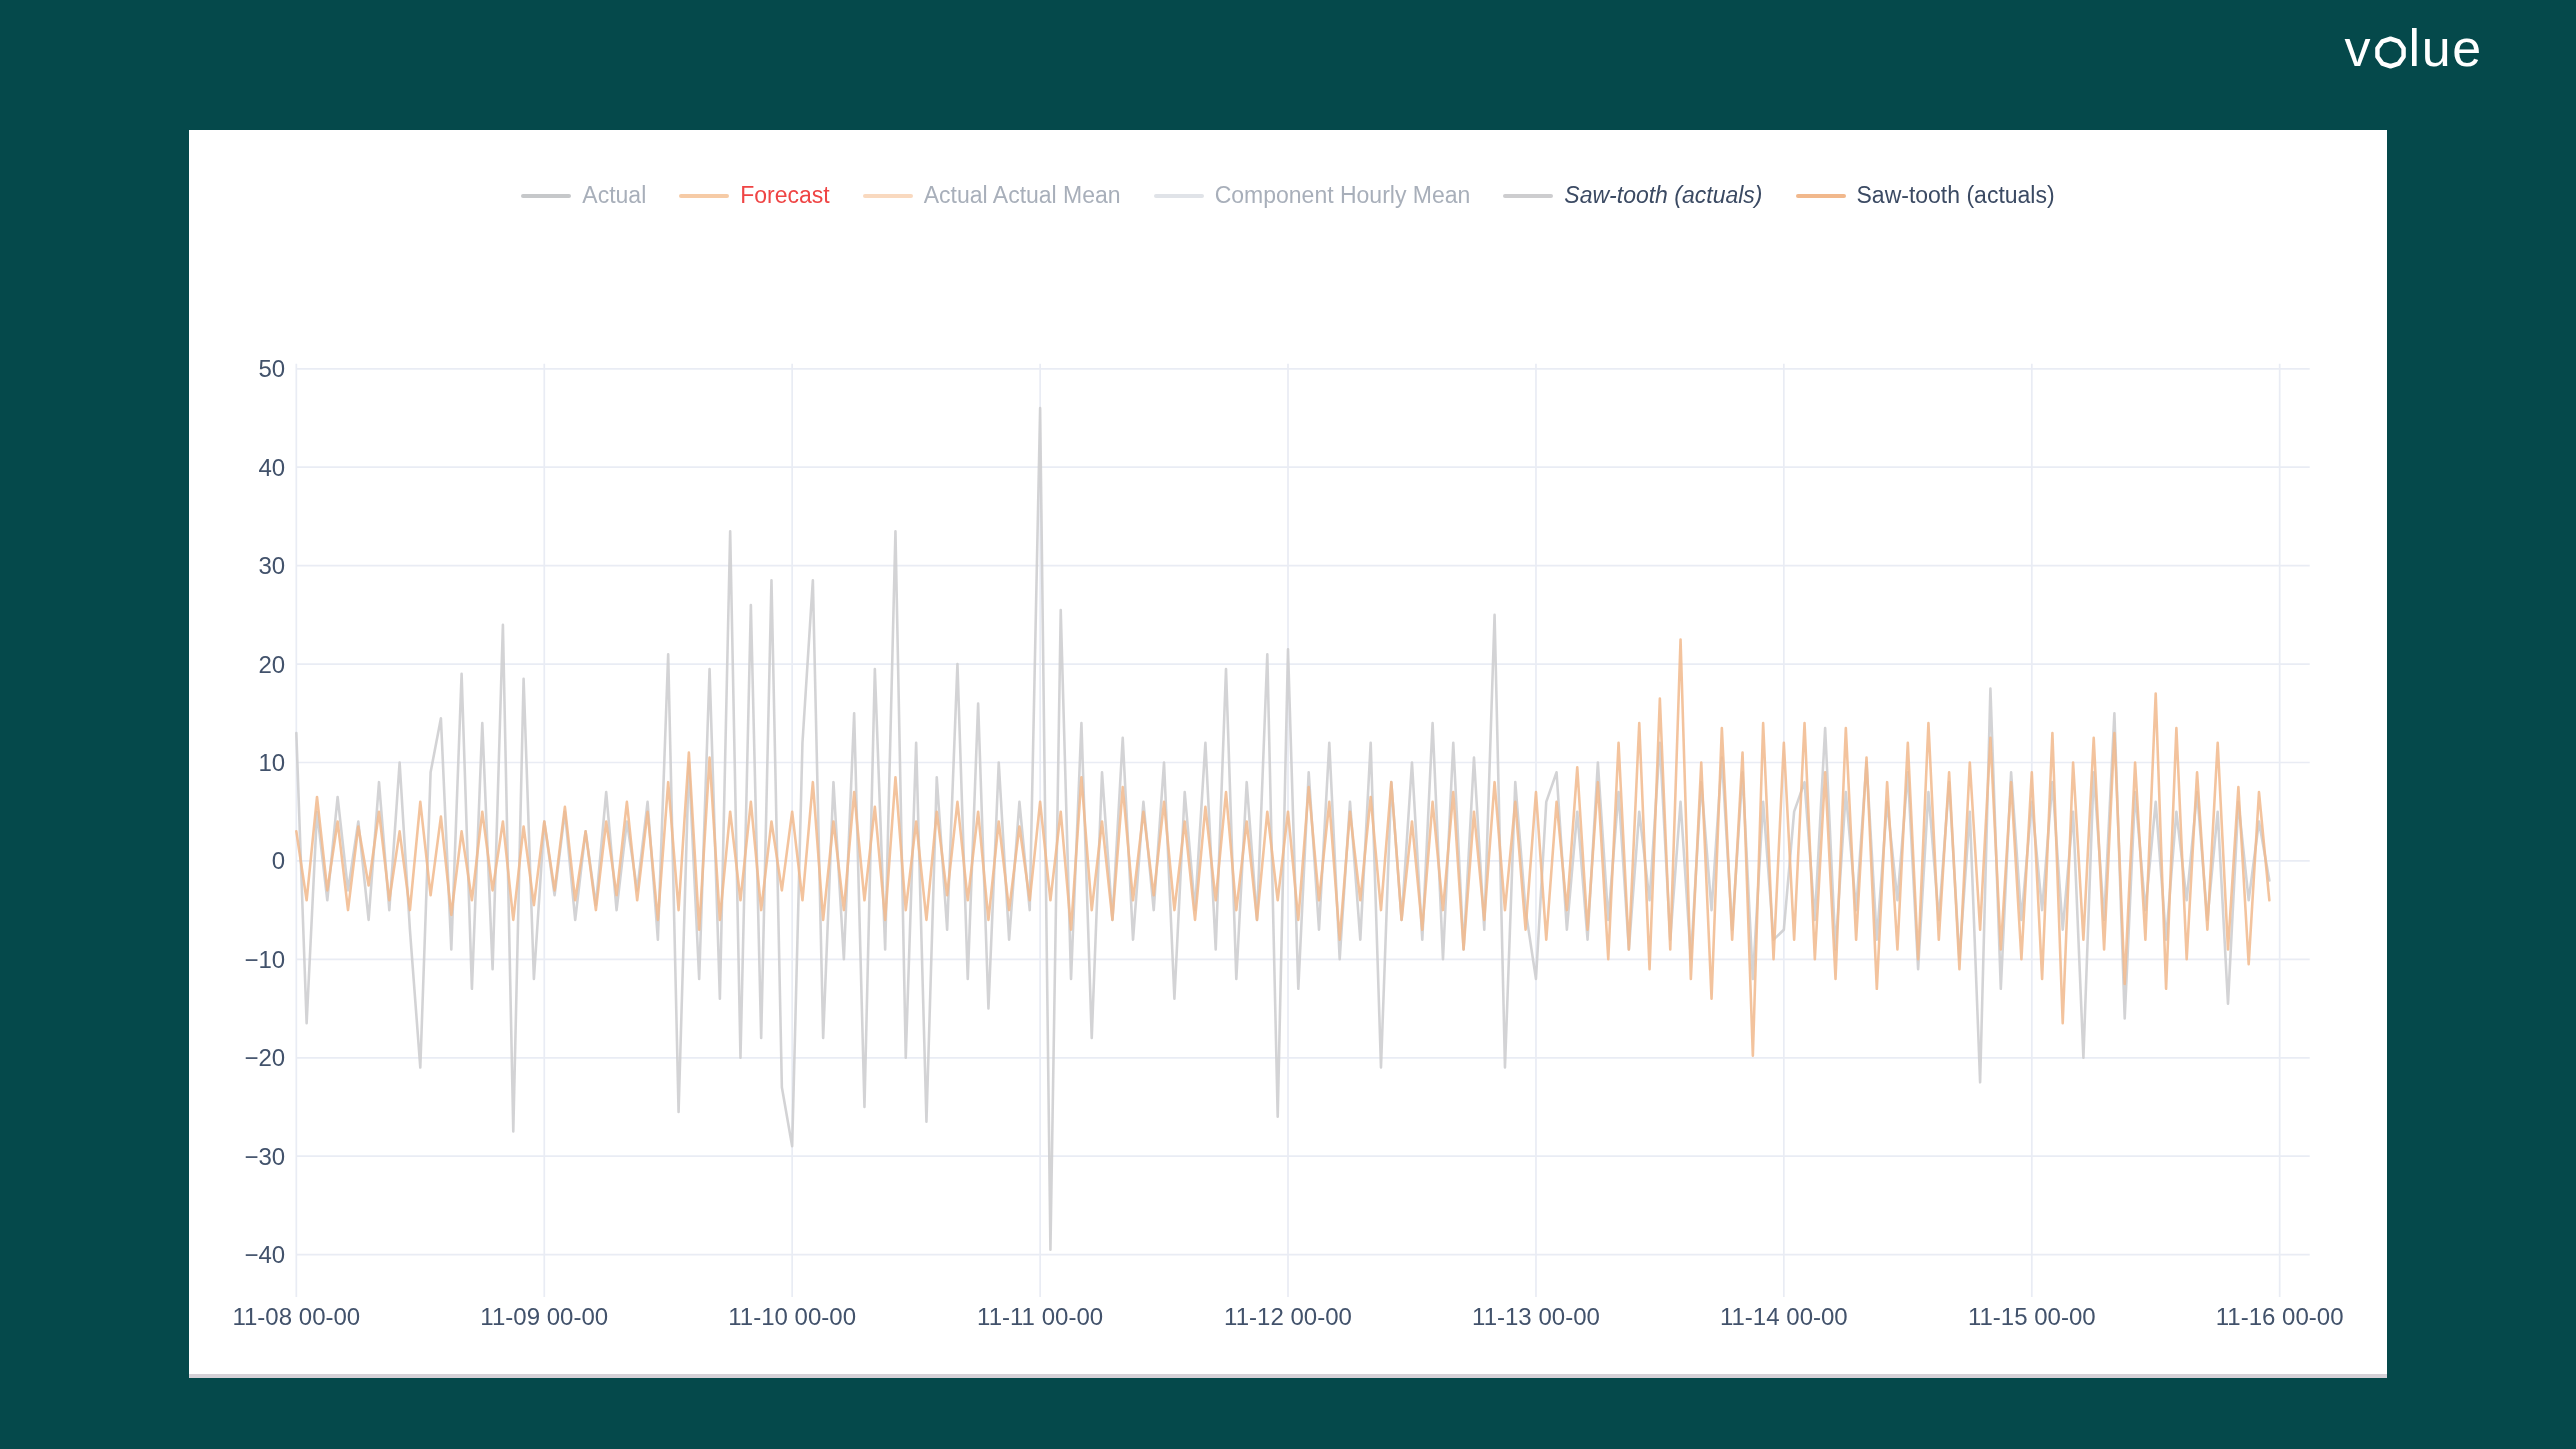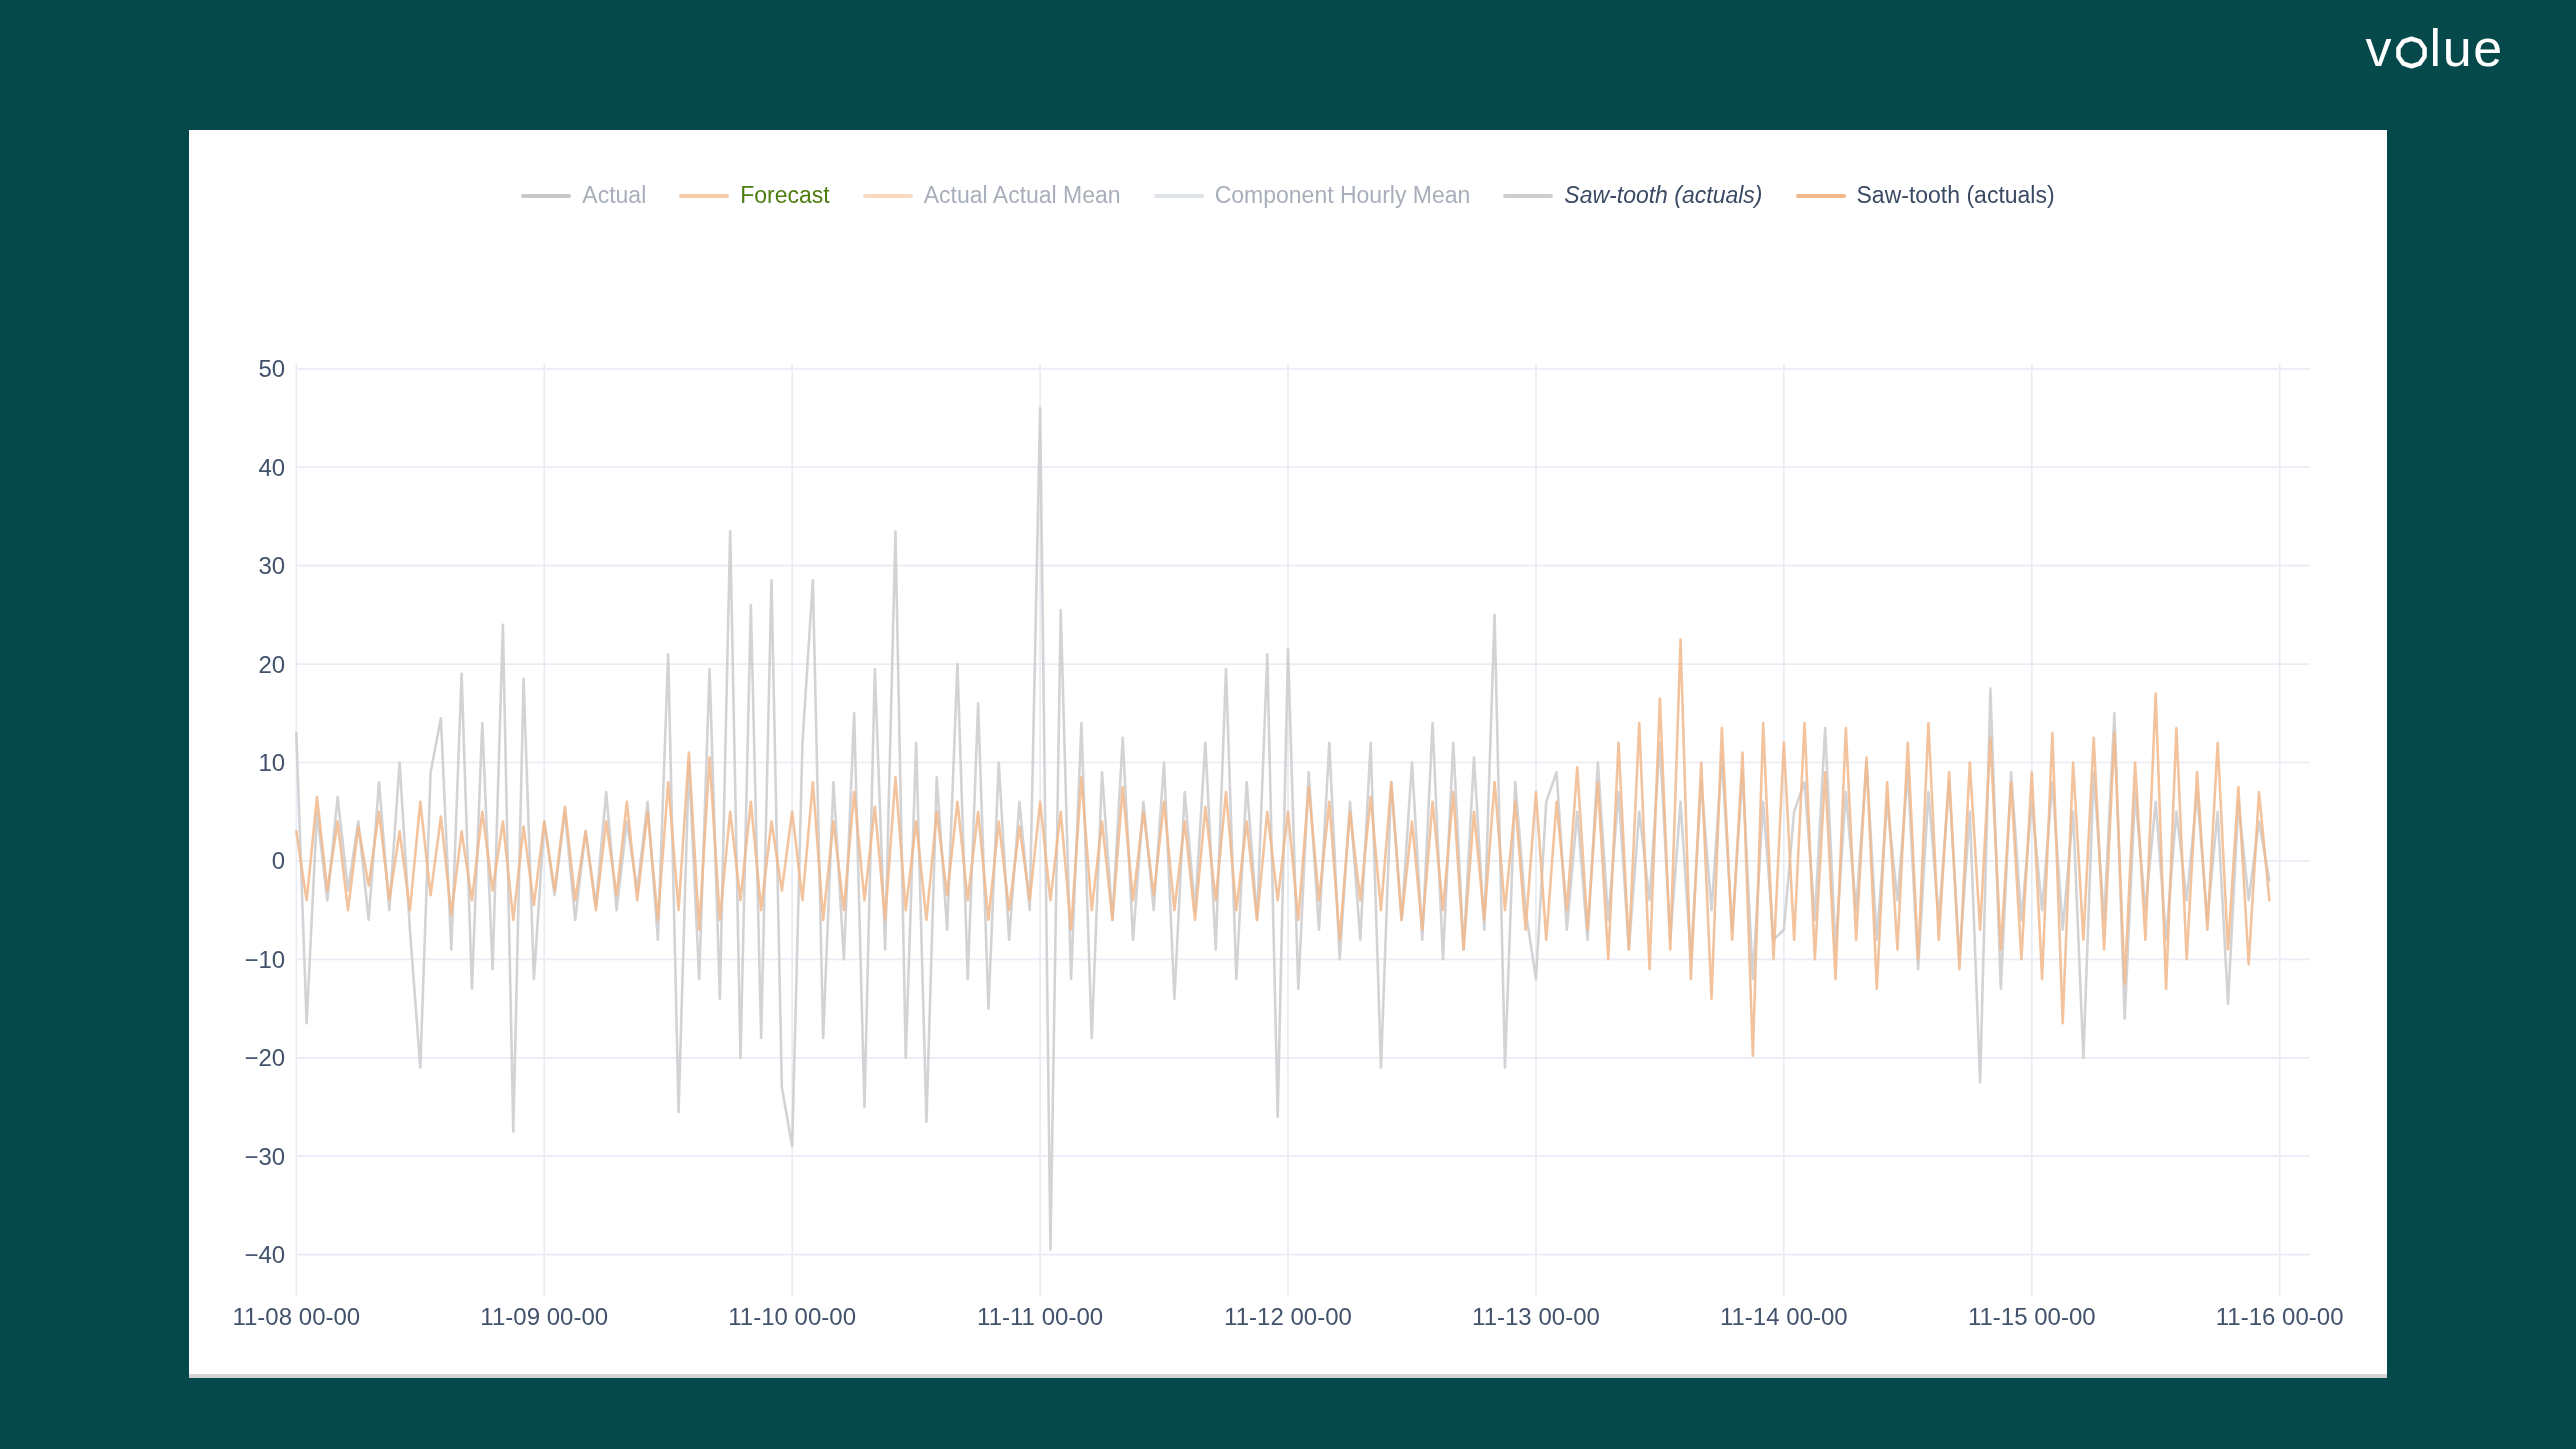--- a/index.html
+++ b/index.html
@@ -1,18 +1,18 @@
 <!DOCTYPE html>
 <html style="font-size:13.7px"><head>
 <meta charset="utf-8">
 <style>
   html,body{margin:0;padding:0;}
   body{font-family:"Liberation Sans", sans-serif;}
   .stage{position:relative;width:2576px;height:1449px;overflow:hidden;}
-  .logo{position:absolute;top:22px;right:72px;color:#ffffff;font-size:52px;font-weight:400;letter-spacing:1.7px;line-height:1;}
+  .logo{position:absolute;top:22px;right:93px;color:#ffffff;font-size:52px;font-weight:400;letter-spacing:1.7px;line-height:1;}
   .logo .lo-txt{display:inline-block;vertical-align:baseline;}
   .logo svg{display:inline-block;vertical-align:-2.6px;margin:0 1.7px;}
   .card{position:absolute;left:189px;top:130px;width:2198px;height:1248px;background:#ffffff;}
   .legend{position:absolute;left:0;right:0;top:52px;display:flex;justify-content:center;align-items:center;gap:33px;}
   .legend-item{display:flex;align-items:center;gap:11px;cursor:pointer;}
   .legend-swatch{display:inline-block;width:50px;height:4.3px;border-radius:2.6px;}
   .legend-label{font-size:23px;line-height:1.2;}
   .chart-title{position:absolute;left:107px;width:1984px;top:141px;text-align:center;font-size:34px;font-weight:400;}
   .plot-svg{position:absolute;left:0;top:0;width:2198px;height:1248px;}
   .bottom-strip{position:absolute;left:0;right:0;bottom:0;height:4.3px;}
@@ -80,21 +80,21 @@
           <polyline points="125.0,816.6 137.0,896.9 149.1,776.5 161.1,885.4 173.1,805.1 185.2,908.3 197.2,810.9 209.2,879.7 221.3,793.7 233.3,896.9 245.3,816.6 257.3,908.3 269.4,782.2 281.4,891.1 293.4,799.4 305.5,914.0 317.5,816.6 329.5,896.9 341.6,793.7 353.6,885.4 365.6,805.1 377.7,919.8 389.7,810.9 401.7,902.6 413.8,805.1 425.8,885.4 437.8,788.0 449.8,896.9 461.9,816.6 473.9,908.3 485.9,805.1 498.0,891.1 510.0,782.2 522.0,896.9 534.1,793.7 546.1,919.8 558.1,759.3 570.2,908.3 582.2,724.9 594.2,931.2 606.3,730.6 618.3,919.8 630.3,793.7 642.3,896.9 654.4,782.2 666.4,908.3 678.4,805.1 690.5,885.4 702.5,793.7 714.5,896.9 726.6,759.3 738.6,919.8 750.6,805.1 762.7,908.3 774.7,770.8 786.7,896.9 798.8,788.0 810.8,919.8 822.8,753.6 834.8,908.3 846.9,805.1 858.9,919.8 870.9,793.7 883.0,891.1 895.0,782.2 907.0,896.9 919.1,793.7 931.1,919.8 943.1,805.1 955.2,908.3 967.2,810.9 979.2,896.9 991.3,782.2 1003.3,896.9 1015.3,793.7 1027.3,931.2 1039.4,753.6 1051.4,908.3 1063.4,805.1 1075.5,919.8 1087.5,765.0 1099.5,896.9 1111.6,793.7 1123.6,891.1 1135.6,782.2 1147.7,908.3 1159.7,805.1 1171.7,919.8 1183.8,788.0 1195.8,896.9 1207.8,770.8 1219.8,908.3 1231.9,805.1 1243.9,919.8 1255.9,793.7 1268.0,896.9 1280.0,793.7 1292.0,919.8 1304.1,765.0 1316.1,896.9 1328.1,782.2 1340.2,942.7 1352.2,793.7 1364.2,896.9 1376.3,776.5 1388.3,908.3 1400.3,759.3 1412.3,919.8 1424.4,805.1 1436.4,931.2 1448.4,782.2 1460.5,908.3 1472.5,770.8 1484.5,954.2 1496.6,793.7 1508.6,919.8 1520.6,759.3 1532.7,908.3 1544.7,782.2 1556.7,931.2 1568.8,770.8 1580.8,942.7 1592.8,782.2 1604.8,908.3 1616.9,742.1 1628.9,931.2 1640.9,759.3 1653.0,965.6 1665.0,713.4 1677.0,954.2 1689.1,690.5 1701.1,977.1 1713.1,661.9 1725.2,954.2 1737.2,593.1 1749.2,988.6 1761.3,736.4 1773.3,1011.5 1785.3,696.2 1797.3,942.7 1809.4,724.9 1821.4,1078.0 1833.4,690.5 1845.5,965.6 1857.5,713.4 1869.5,942.7 1881.6,690.5 1893.6,965.6 1905.6,747.8 1917.7,988.6 1929.7,696.2 1941.7,942.7 1953.8,730.6 1965.8,1000.0 1977.8,759.3 1989.8,954.2 2001.9,713.4 2013.9,965.6 2025.9,690.5 2038.0,942.7 2050.0,747.8 2062.0,977.1 2074.1,736.4 2086.1,931.2 2098.1,707.7 2110.2,954.2 2122.2,759.3 2134.2,965.6 2146.3,747.8 2158.3,988.6 2170.3,702.0 2182.3,1040.1 2194.4,736.4 2206.4,942.7 2218.4,707.7 2230.5,954.2 2242.5,702.0 2254.5,994.3 2266.6,736.4 2278.6,942.7 2290.6,656.1 2302.7,1000.0 2314.7,696.2 2326.7,965.6 2338.8,747.8 2350.8,931.2 2362.8,713.4 2374.8,954.2 2386.9,765.0 2398.9,971.4 2410.9,770.8 2423.0,896.9" fill="none" stroke="#f1b88c" stroke-width="3" stroke-opacity="0.85" stroke-linejoin="round" stroke-linecap="round"></polyline>
         </g>
       </svg>
     <div class="legend" id="legend">
         <div class="legend-item">
           <span class="legend-swatch" style="background: rgb(198, 200, 202);"></span>
           <span class="legend-label" style="color: rgb(168, 175, 186);">Actual</span>
         </div>
         <div class="legend-item">
           <span class="legend-swatch" style="background: rgb(246, 203, 166);"></span>
-          <span class="legend-label" style="color: #4d7c0f;">Forecast</span>
+          <span class="legend-label" style="color: #ef4444;">Forecast</span>
         </div>
         <div class="legend-item">
           <span class="legend-swatch" style="background: rgb(249, 217, 191);"></span>
           <span class="legend-label" style="color: rgb(168, 175, 186);">Actual Actual Mean</span>
         </div>
         <div class="legend-item">
           <span class="legend-swatch" style="background: rgb(224, 227, 232);"></span>
           <span class="legend-label" style="color: rgb(168, 175, 186);">Component Hourly Mean</span>
         </div>
         <div class="legend-item">

